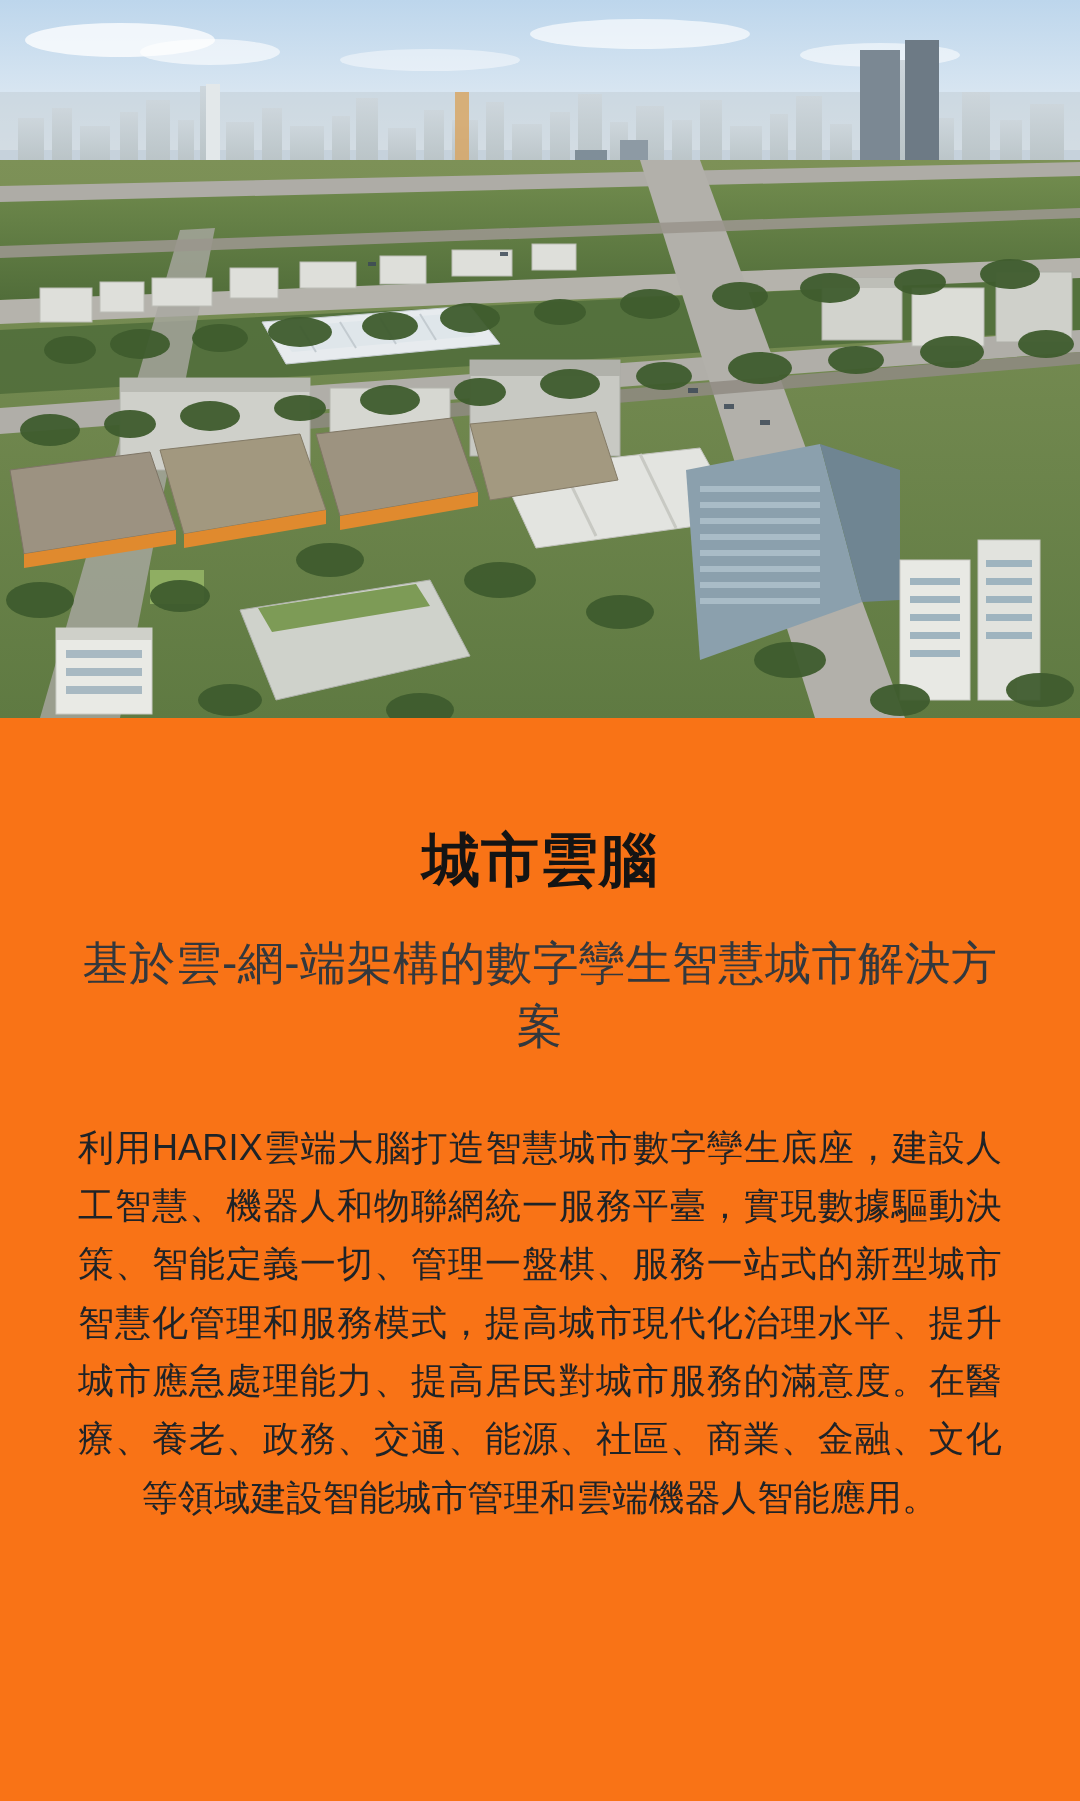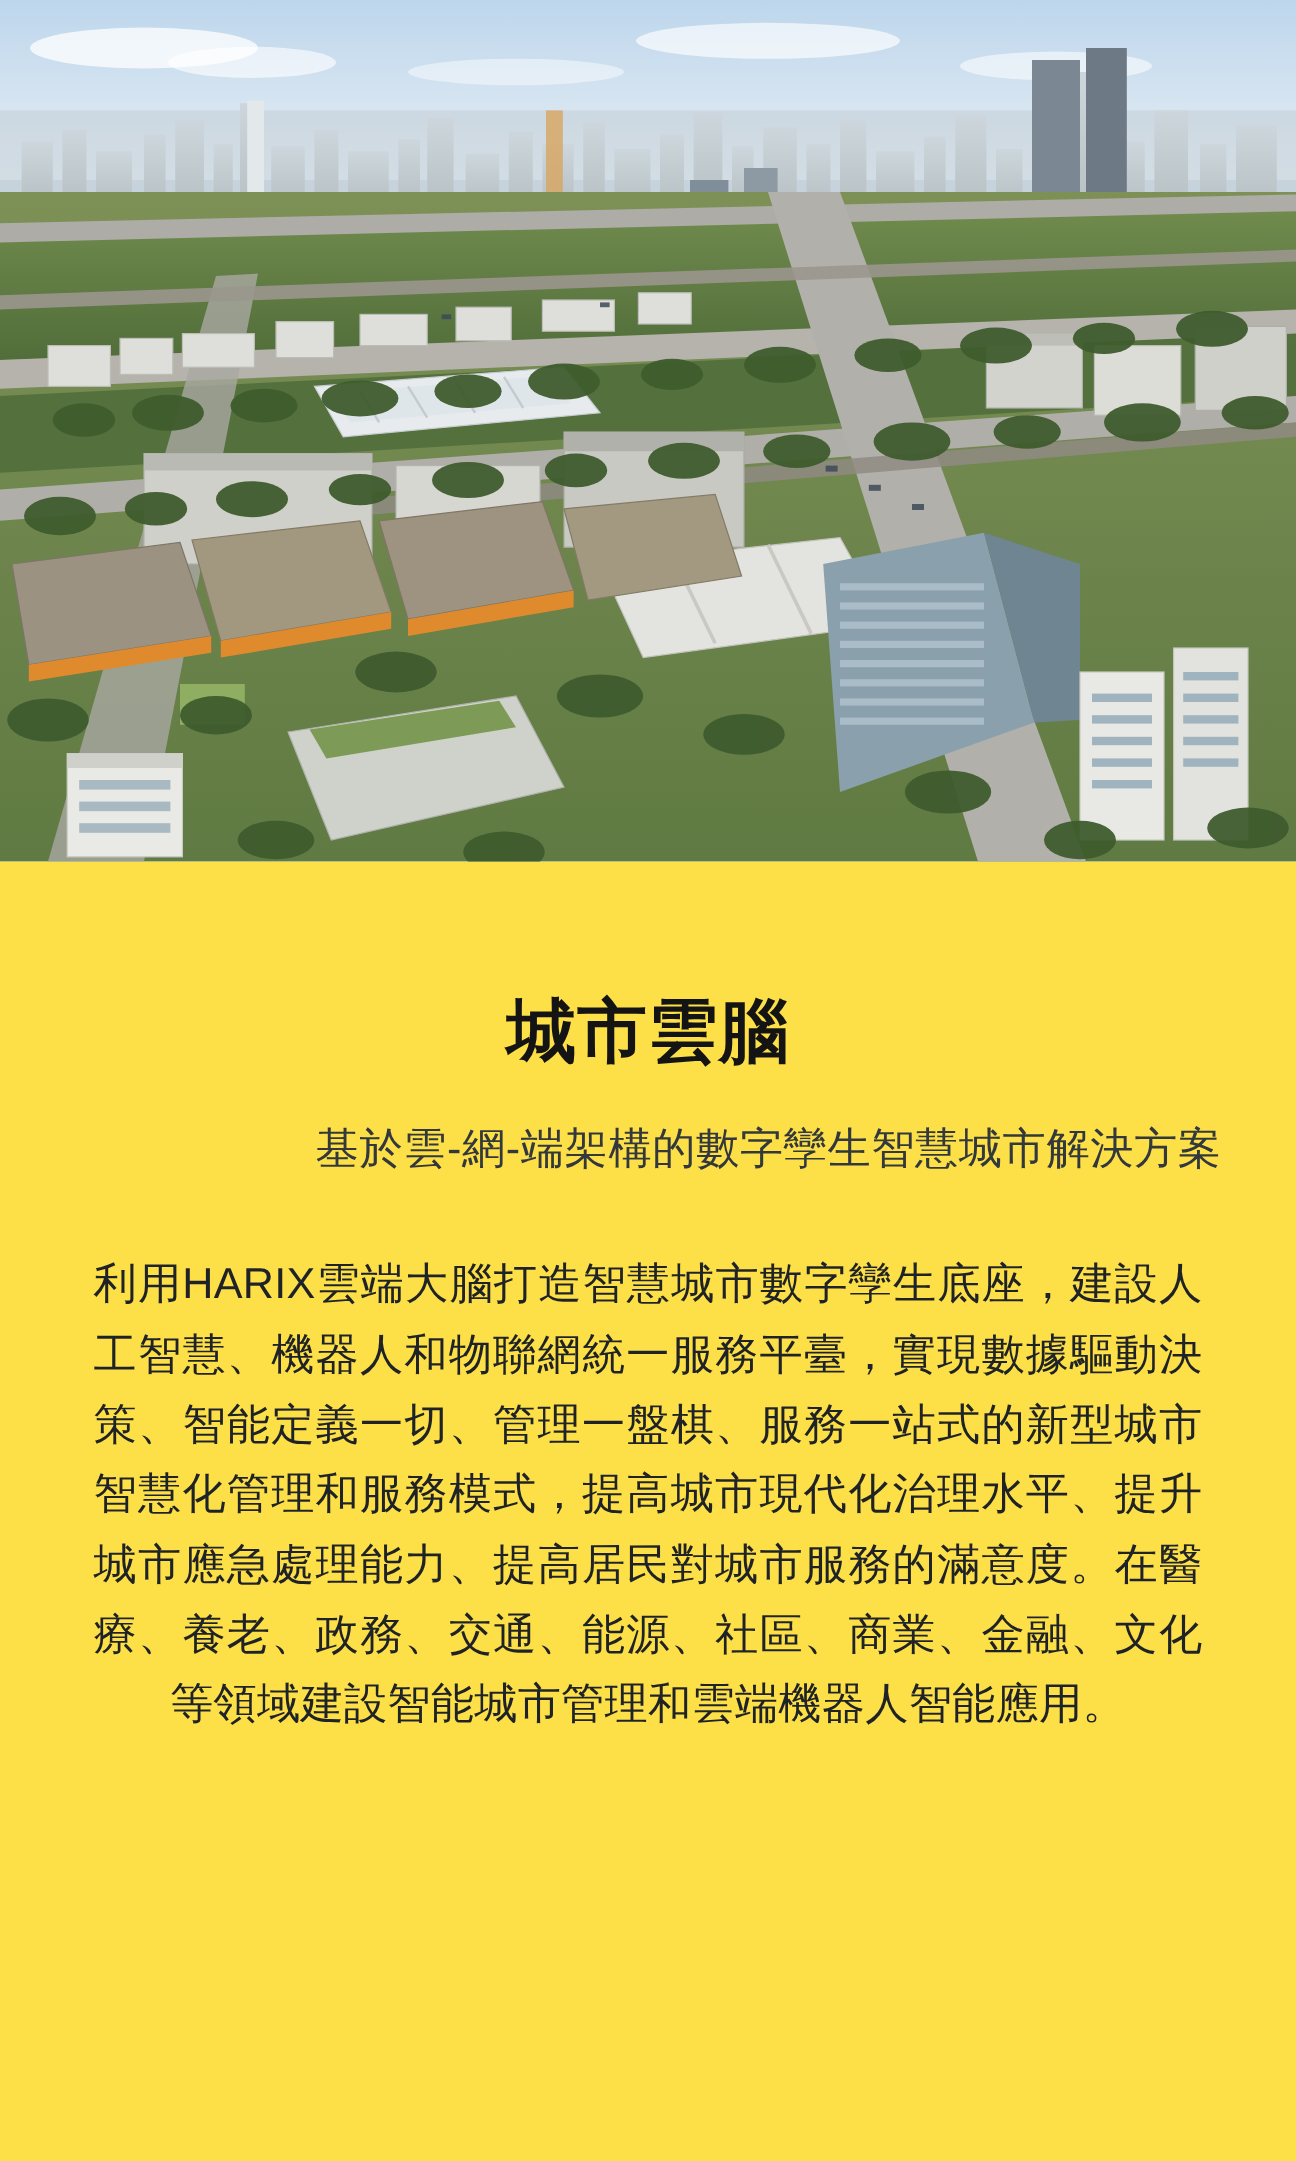--- a/index.html
+++ b/index.html
@@ -11,21 +11,21 @@
     width: 1080px;
     height: 1801px;
     font-family: "Liberation Sans", "DejaVu Sans", sans-serif;
     overflow: hidden;
   }
 
   .page {
     position: relative;
     width: 1080px;
     height: 1801px;
-    background: #fde047;
+    background: #f97316;
     display: flex;
     flex-direction: column;
   }
 
   
   .hero {
     position: relative;
     width: 1080px;
     height: 718px;
     overflow: hidden;
@@ -49,22 +49,22 @@
     text-align: center;
     font-size: 58px;
     line-height: 1.1;
     font-weight: 700;
     color: #141414;
     letter-spacing: 1px;
   }
   .subtitle {
     margin: 0;
     padding-top: 40px;
-    text-align: right;
-    font-size: 36px;
+    text-align: center;
+    font-size: 46px;
     line-height: 1.38;
     font-weight: 400;
     color: #33383d;
     letter-spacing: 0.5px;
   }
   .body-text {
     margin: 16px;
     padding-top: 44px;
     text-align: justify;
     text-align-last: center;

